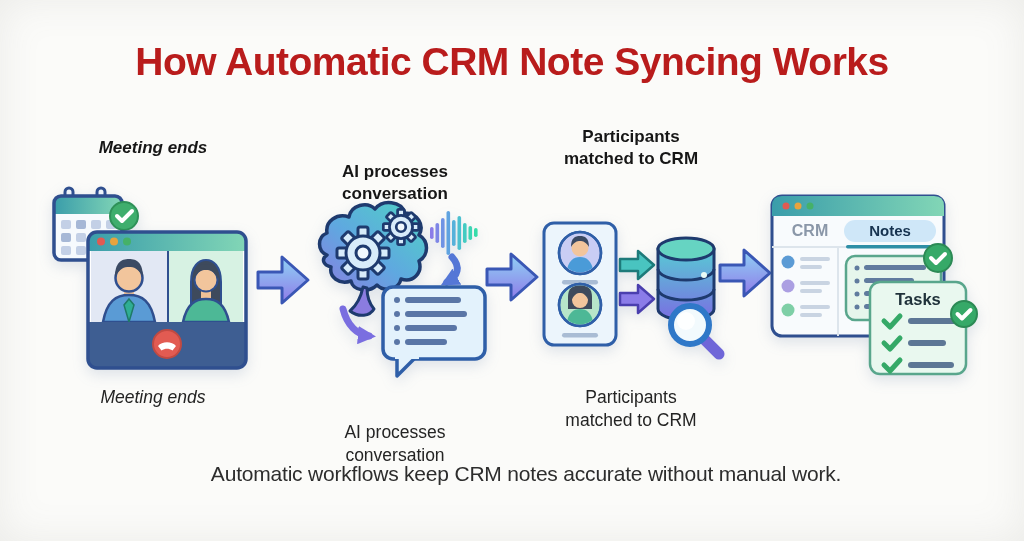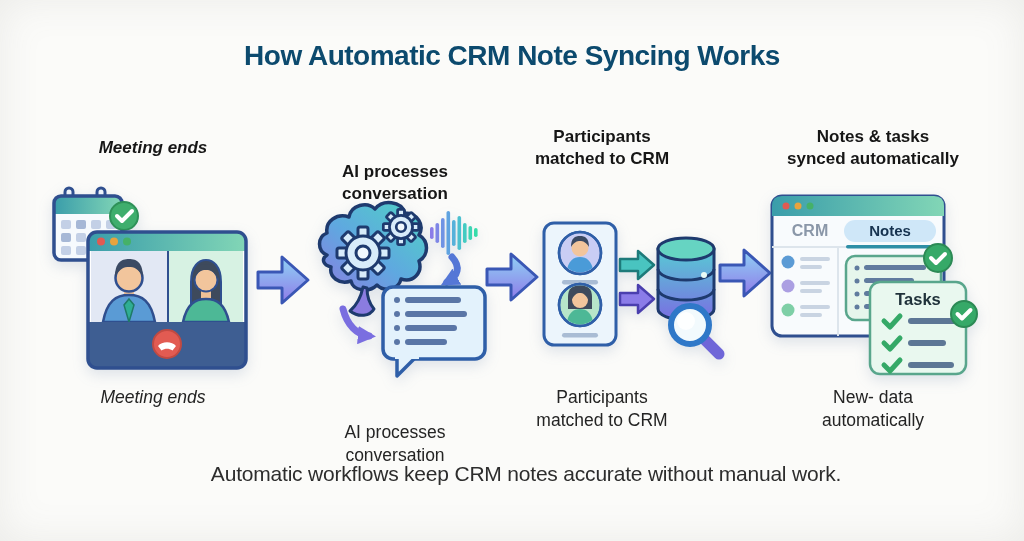--- a/index.html
+++ b/index.html
@@ -4,31 +4,31 @@
 <style>
   html,body{margin:0;padding:0;background:#e8e8e6;}
   .stage{
     position:relative;width:1024px;height:541px;margin:0 auto;
     background:#fbfbf9;overflow:hidden;
     font-family:"Liberation Sans",sans-serif;
     box-shadow:inset 0 0 40px rgba(120,120,115,.12);
   }
   .title{
     position:absolute;left:0;top:40px;width:100%;text-align:center;
-    font-size:28px;font-weight:700;color:#0c4a6e;letter-spacing:-.5px;
+    font-size:39px;font-weight:700;color:#b91c1c;letter-spacing:-.5px;
   }
   .step-header,.step-caption{
     position:absolute;text-align:center;white-space:pre-line;line-height:1.32;color:#161616;
   }
   .step-header{top:124px;font-size:17px;font-weight:700;height:48px;
     display:flex;align-items:center;justify-content:center;}
   .step-caption{top:386px;font-size:17.5px;font-weight:400;color:#242424;}
   .h1,.c1{left:58px;width:190px;font-style:italic;}
   .h2,.c2{left:300px;width:190px;margin-top:35px;}
-  .h3,.c3{left:507px;width:190px;}
+  .h3,.c3{left:536px;width:190px;}
   .h4,.c4{left:773px;width:200px;}
   .illo{position:absolute;}
   .illo svg{display:block;filter:drop-shadow(0 5px 7px rgba(70,100,150,.16));}
   .flow-arrow{position:absolute;}
   .footer{
     position:absolute;left:0;top:462px;width:100%;text-align:center;
     font-size:21px;color:#2d2d2d;letter-spacing:-.2px;padding-left:14px;
   }
   svg text{font-family:"Liberation Sans",sans-serif;}
 </style>
@@ -37,22 +37,20 @@
 
 <div class="stage">
 
   <div class="title">How Automatic CRM Note Syncing Works</div>
 
   <div class="step-header h1">Meeting ends</div>
   <div class="step-header h2">AI processes
 conversation</div>
   <div class="step-header h3">Participants
 matched to CRM</div>
-  <div class="step-header h4">Notes &amp; tasks
-synced automatically</div>
 
   <div class="illo" style="left:45px;top:183px;">
     <svg width="215" height="195" viewBox="0 0 215 195">
       <defs>
         <linearGradient id="tealBar" x1="0" y1="0" x2="1" y2="0">
           <stop offset="0" stop-color="#3a9daa"></stop>
             <stop offset="1" stop-color="#82d6b6"></stop>
         </linearGradient>
         <clipPath id="pane1">
             <rect x="46" y="68" width="77" height="71"></rect>
@@ -352,18 +350,16 @@
         </g>
       </g>
     </svg>
   </div>
 
   <div class="step-caption c1">Meeting ends</div>
   <div class="step-caption c2">AI processes
 conversation</div>
   <div class="step-caption c3">Participants
 matched to CRM</div>
-  <div class="step-caption c4">New- data
-automatically</div>
 
   <div class="footer">Automatic workflows keep CRM notes accurate without manual work.</div>
 
 </div>
 
 </body></html>

